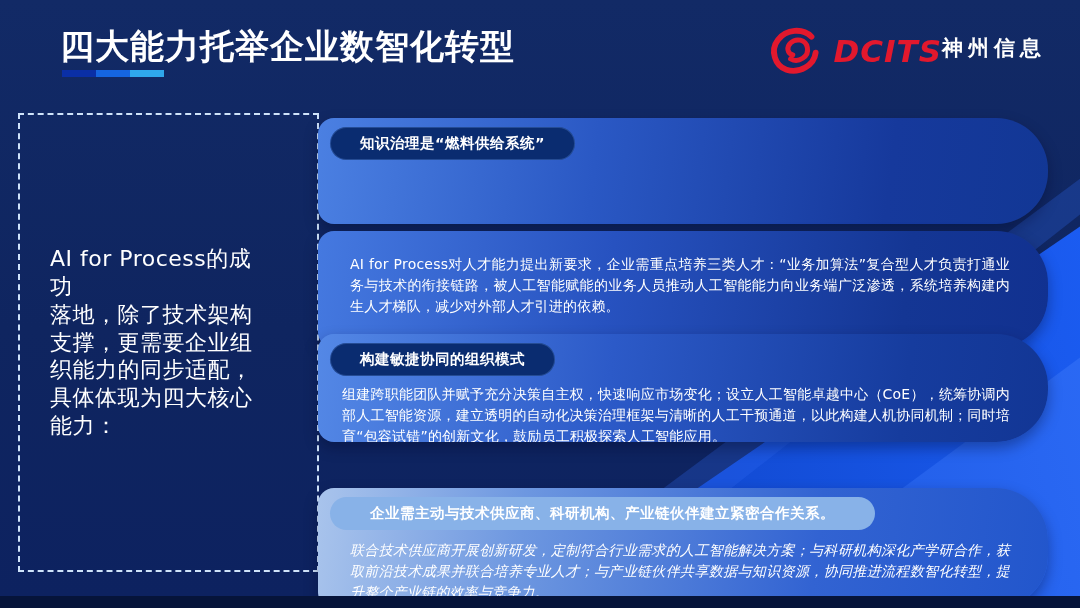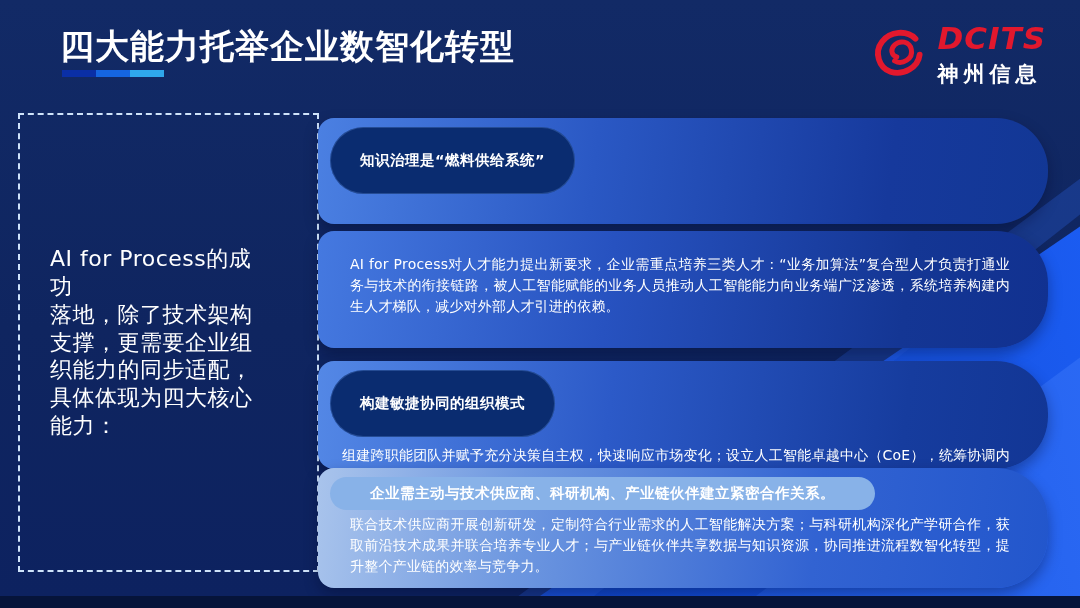--- a/index.html
+++ b/index.html
@@ -28,23 +28,23 @@
   
   .title{
     position:absolute; left:60px; top:24px;
     font-size:34px; font-weight:800; color:#ffffff; letter-spacing:1px;
   }
   .underline{position:absolute; left:62px; top:70px; display:flex;}
   .underline span{display:block; width:34px; height:7px;}
 
   .logo{position:absolute; right:34px; top:22px; display:flex; align-items:center; gap:10px;}
   .logo svg{display:block;}
-  .logo .texts{display:flex; flex-direction:column; line-height:1.05;}
+  .logo .texts{display:flex; flex-direction:row; line-height:1.05;}
   .brand{font-size:31px; font-weight:800; font-style:italic; letter-spacing:1px; color:#e2182d;}
-  .subbrand{font-size:21px; font-weight:700; color:#ffffff; letter-spacing:5px; margin-top:8px;}
+  .subbrand{font-size:21px; font-weight:700; color:#ffffff; letter-spacing:5px; margin-top:2px;}
 
   
   .intro-box{
     position:absolute; left:18px; top:113px; width:301px; height:459px;
     border:2px dashed #cfe3fa;
     display:flex; align-items:center;
   }
   .intro-box p{
     margin-left:30px; width:212px;
     color:#ffffff; font-size:22px; line-height:1.26; font-weight:500;
@@ -54,38 +54,38 @@
   
   .card{
     position:absolute; left:318px; width:730px; overflow:hidden;
     border-radius:16px 52px 52px 16px;
     padding:9px 0 0 12px;
     box-shadow:0 6px 14px rgba(2,8,40,.35);
     color:#ffffff;
   }
   .c1{top:118px; height:106px; background:linear-gradient(97deg,#4b80e2 0%,#2a58c4 38%,#16399c 78%,#123795 100%);}
   .c2{top:231px; height:117px; background:linear-gradient(97deg,#4579e0 0%,#2752c0 40%,#143694 80%,#113190 100%);}
-  .c3{top:361px; height:108px; background:linear-gradient(97deg,#5488e6 0%,#2c5ac8 40%,#163c9e 80%,#123695 100%);}
-  .c4{top:468px; height:120px; background:linear-gradient(97deg,#a9c4ec 0%,#6d97e0 28%,#3263d2 68%,#2256cc 100%);}
+  .c3{top:334px; height:108px; background:linear-gradient(97deg,#5488e6 0%,#2c5ac8 40%,#163c9e 80%,#123695 100%);}
+  .c4{top:488px; height:120px; background:linear-gradient(97deg,#a9c4ec 0%,#6d97e0 28%,#3263d2 68%,#2256cc 100%);}
 
   .pill{
-    display:inline-block; padding:24px 30px; border-radius:999px;
+    display:inline-block; padding:7px 30px; border-radius:999px;
     background:#0a2c70; font-size:14.5px; font-weight:700; color:#fff;
     letter-spacing:.5px; box-shadow:inset 0 0 0 1px rgba(120,170,255,.25);
   }
   .c4 .pill{background:#88b2e8; padding:7px 40px; box-shadow:none;}
 
   .body{
     margin:6px 38px 0 20px;
     font-size:14px; line-height:21px; font-weight:500; letter-spacing:.2px;
     text-align:justify;
   }
   .c2 .body{margin-top:14px;}
   .c3 .body{margin-top:8px;margin-left:12px;}
-  .c4 .body{margin-top:4px;}
+  .c4 .body{margin-top:10px;font-style:italic;}
 </style>
 </head>
 <body>
 
 <div class="slide">
 
   <div class="bg-tri t1"></div>
   <div class="bg-tri t3"></div>
   <div class="bg-tri t2"></div>
 

